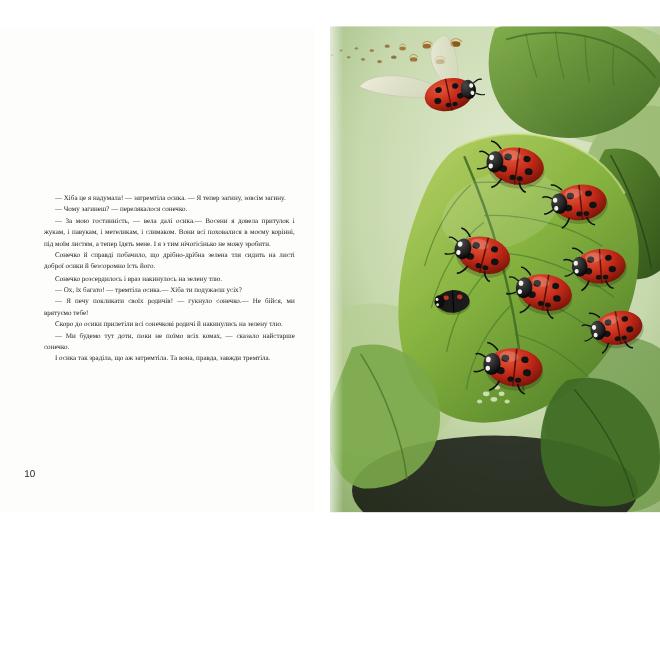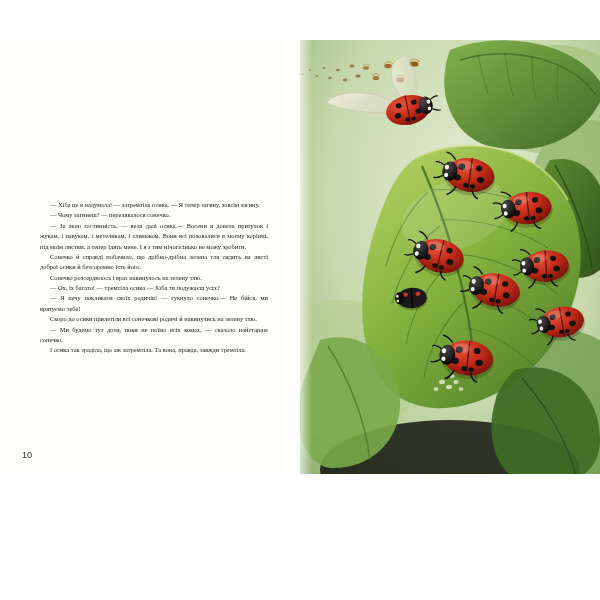--- a/index.html
+++ b/index.html
@@ -18,21 +18,21 @@
     position: relative;
     width: 600px;
     height: 600px;
     background: #ffffff;
   }
 
   
   .spread {
     position: absolute;
     left: 0;
-    top: 40px;
+    top: 16px;
     width: 600px;
     height: 450px;
     background: #ffffff;
     overflow: hidden;
   }
 
   
   .left-page {
     position: absolute;
     left: 0;

